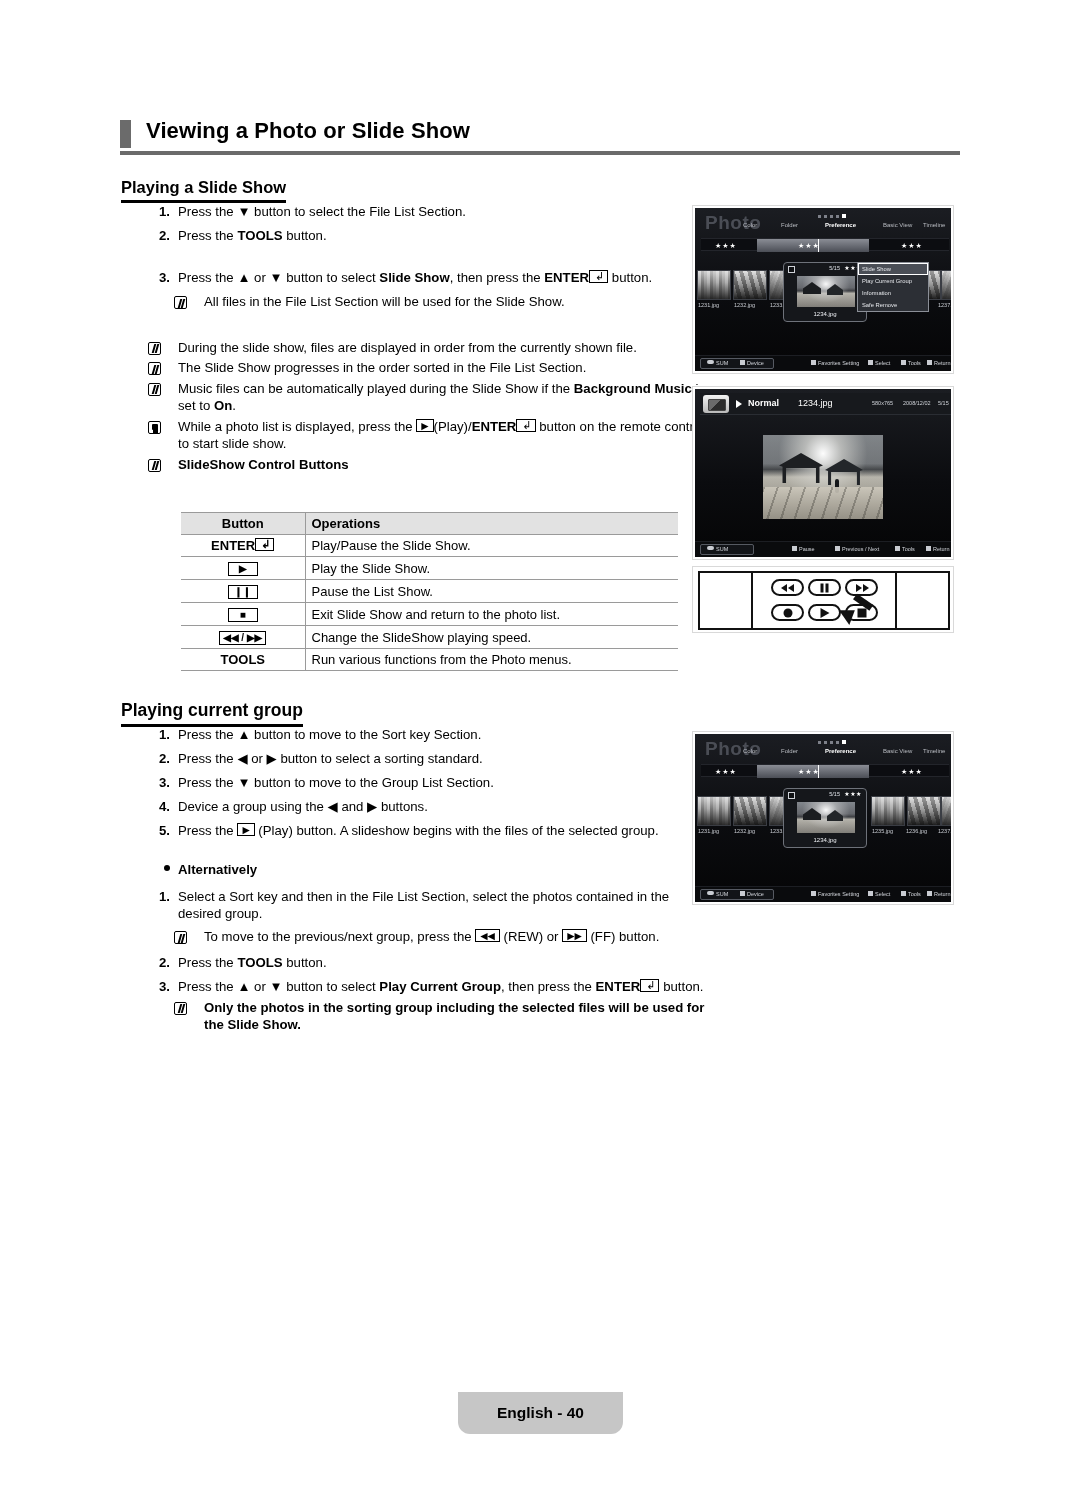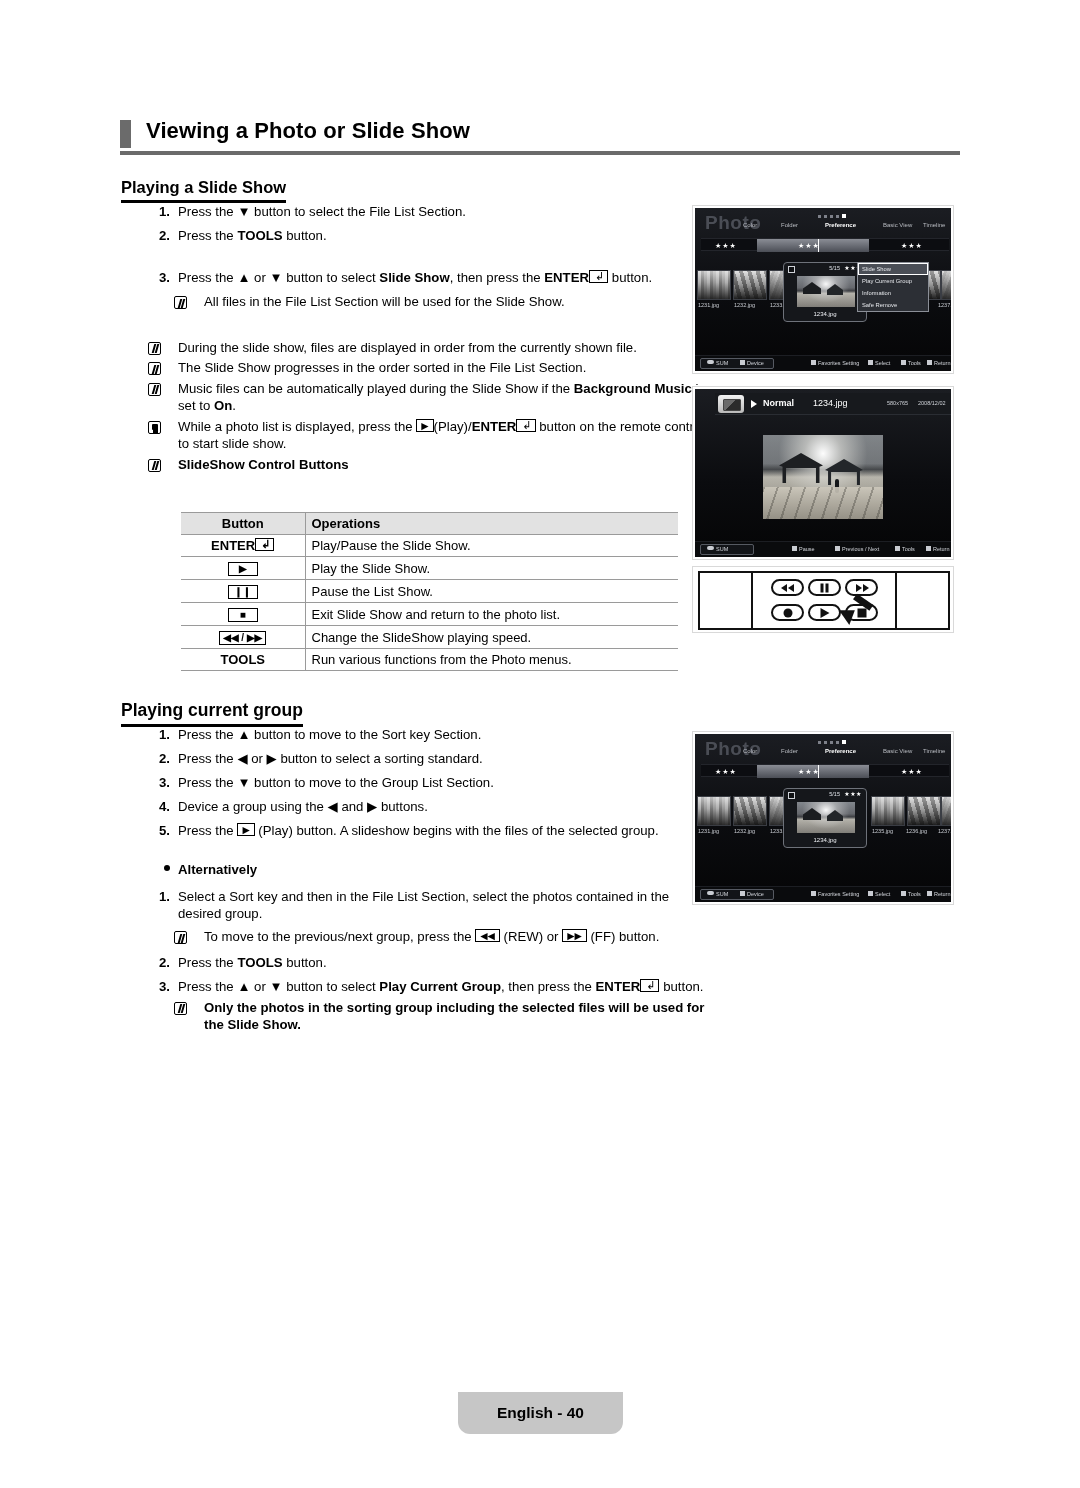--- a/index.html
+++ b/index.html
@@ -292,21 +292,21 @@
   .tv-bottom .lbox {
     position: absolute; left: 5px; top: 2px; width: 74px; height: 11px;
     border: 1px solid #565a62; border-radius: 2px; background: #121418;
   }
   .bi { position: absolute; font-size: 5.5px; color: #d3d6dc; white-space: nowrap; top: 4px; }
   .bi .sq { display:inline-block; width:5px; height:5px; background:#c9ccd2; margin-right:2px; vertical-align:0px;}
   .bi .ov { display:inline-block; width:7px; height:4px; background:#c9ccd2; border-radius:3px; margin-right:2px; vertical-align:1px;}
 
   
   .v-head {
-    position: absolute; left: 20px; top: 4px; width: 252px; height: 22px;
+    position: absolute; left: 5px; top: 4px; width: 252px; height: 22px;
     background: #17191d; border-bottom: 1px solid #2a2d33;
   }
   .v-badge {
     position: absolute; left: 3px; top: 2px; width: 26px; height: 18px;
     background: linear-gradient(180deg,#f2f2f2,#b9b9b9); border-radius: 3px;
   }
   .v-badge::after {
     content:""; position:absolute; left:5px; top:4px; width:16px; height:10px;
     background: linear-gradient(135deg,#6a6a6a 0 45%, #2b2b2b 45% 100%);
     border: 1px solid #444; border-radius: 1px;

